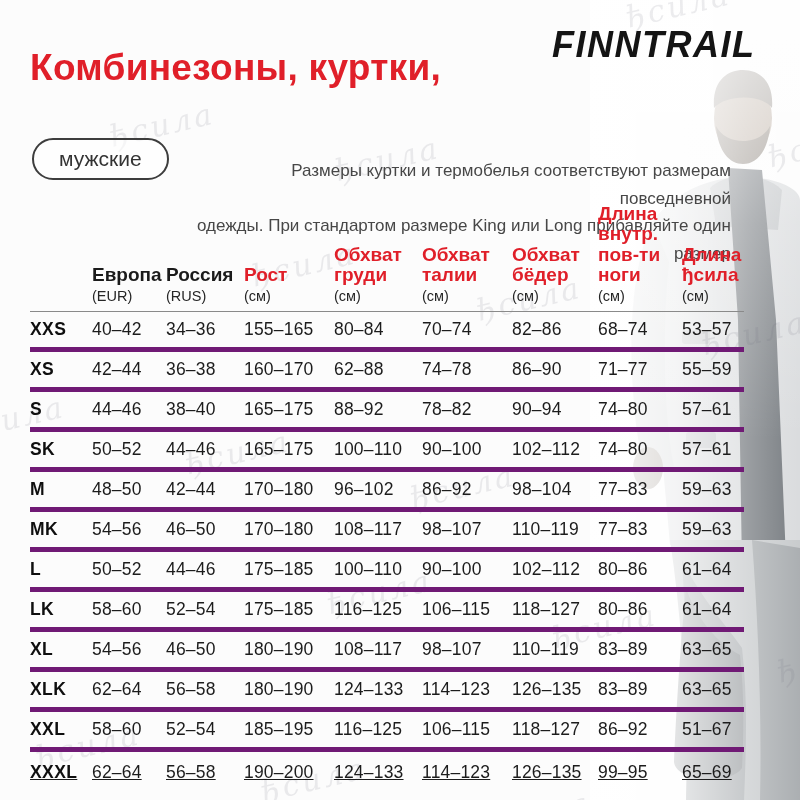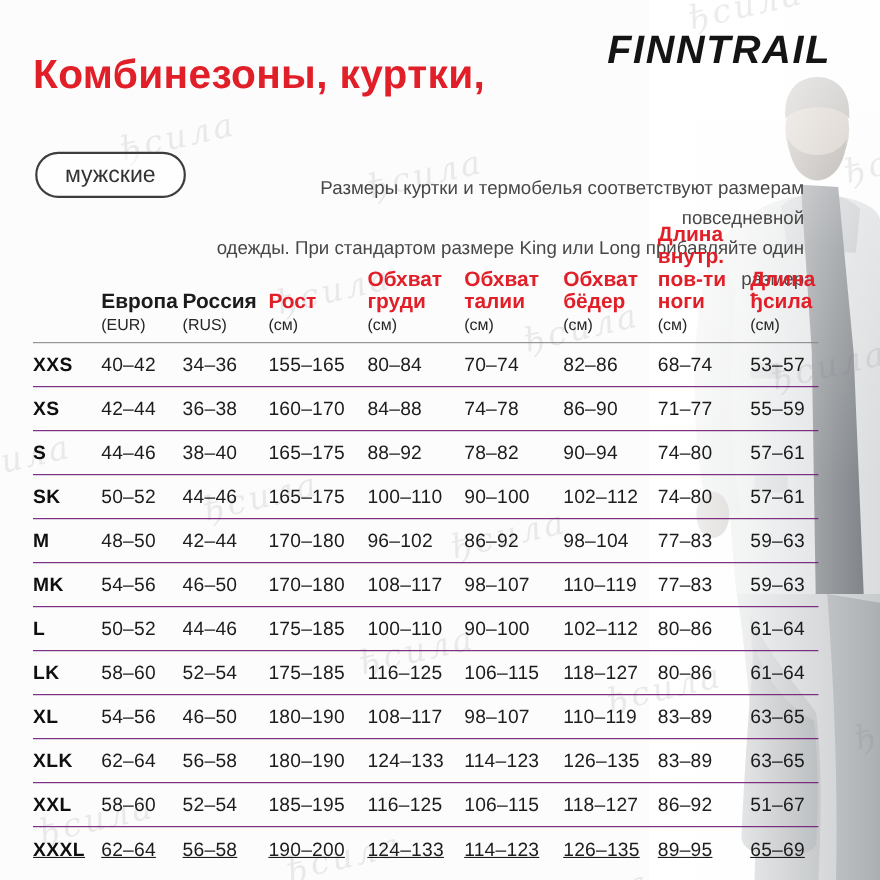--- a/index.html
+++ b/index.html
@@ -55,21 +55,21 @@
   }
   .thead {
     align-items:end; min-height:88px; padding-bottom:7px;
     border-bottom:1.5px solid #8a8a8a;
   }
   .th-label { font-weight:bold; font-size:19px; line-height:1.07; color:#1b1b1b; }
   .th.red .th-label { color:var(--red); }
   .th-sub { font-size:14.5px; color:#262626; margin-top:3px; }
   .tr {
     height:40px; align-items:center;
-    border-bottom:1px solid #701a75;
+    border-bottom:5px solid #701a75;
     font-size:17.5px; color:var(--ink); letter-spacing:.2px;
   }
   .tr:last-child { border-bottom:none;text-decoration:underline; }
   .td.size { font-weight:bold; color:#0f0f0f; font-size:17.5px; letter-spacing:.4px; }
 </style>
 </head>
 <body>
 
 <svg class="photo" viewBox="0 0 210 800" aria-hidden="true">
   <defs>
@@ -224,21 +224,21 @@
           <div class="td">70–74</div>
           <div class="td">82–86</div>
           <div class="td">68–74</div>
           <div class="td">53–57</div>
         </div>
         <div class="tr grid-cols">
           <div class="td size">XS</div>
           <div class="td">42–44</div>
           <div class="td">36–38</div>
           <div class="td">160–170</div>
-          <div class="td">84–88</div>
+          <div class="td">62–88</div>
           <div class="td">74–78</div>
           <div class="td">86–90</div>
           <div class="td">71–77</div>
           <div class="td">55–59</div>
         </div>
         <div class="tr grid-cols">
           <div class="td size">S</div>
           <div class="td">44–46</div>
           <div class="td">38–40</div>
           <div class="td">165–175</div>
@@ -337,19 +337,19 @@
           <div class="td">51–67</div>
         </div>
         <div class="tr grid-cols">
           <div class="td size">XXXL</div>
           <div class="td">62–64</div>
           <div class="td">56–58</div>
           <div class="td">190–200</div>
           <div class="td">124–133</div>
           <div class="td">114–123</div>
           <div class="td">126–135</div>
-          <div class="td">89–95</div>
+          <div class="td">99–95</div>
           <div class="td">65–69</div>
         </div>
       </div>
   </div>
 
 </div>
 
 </body></html>

